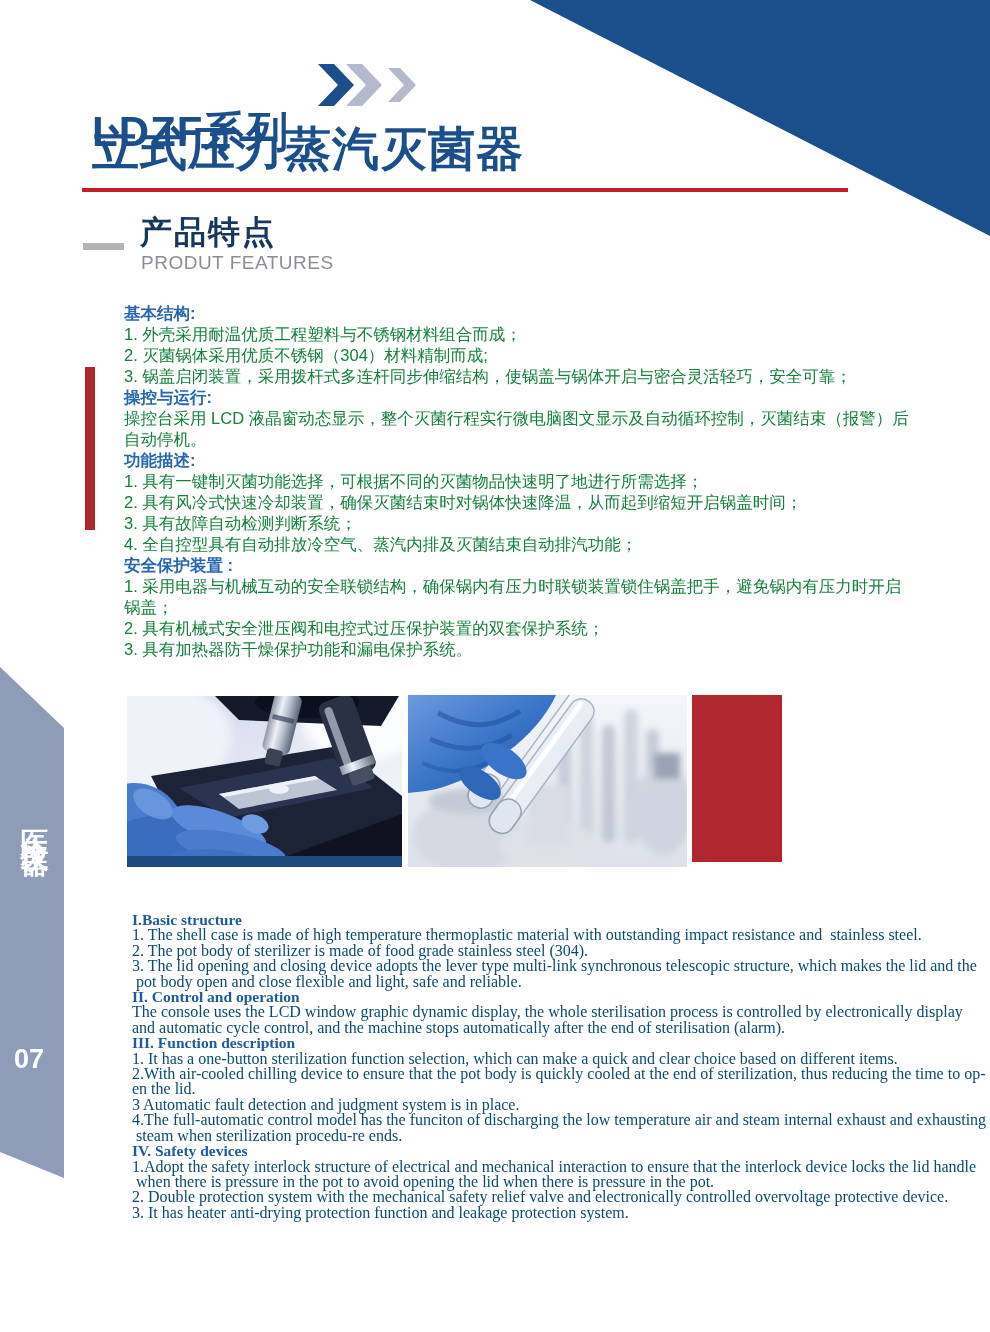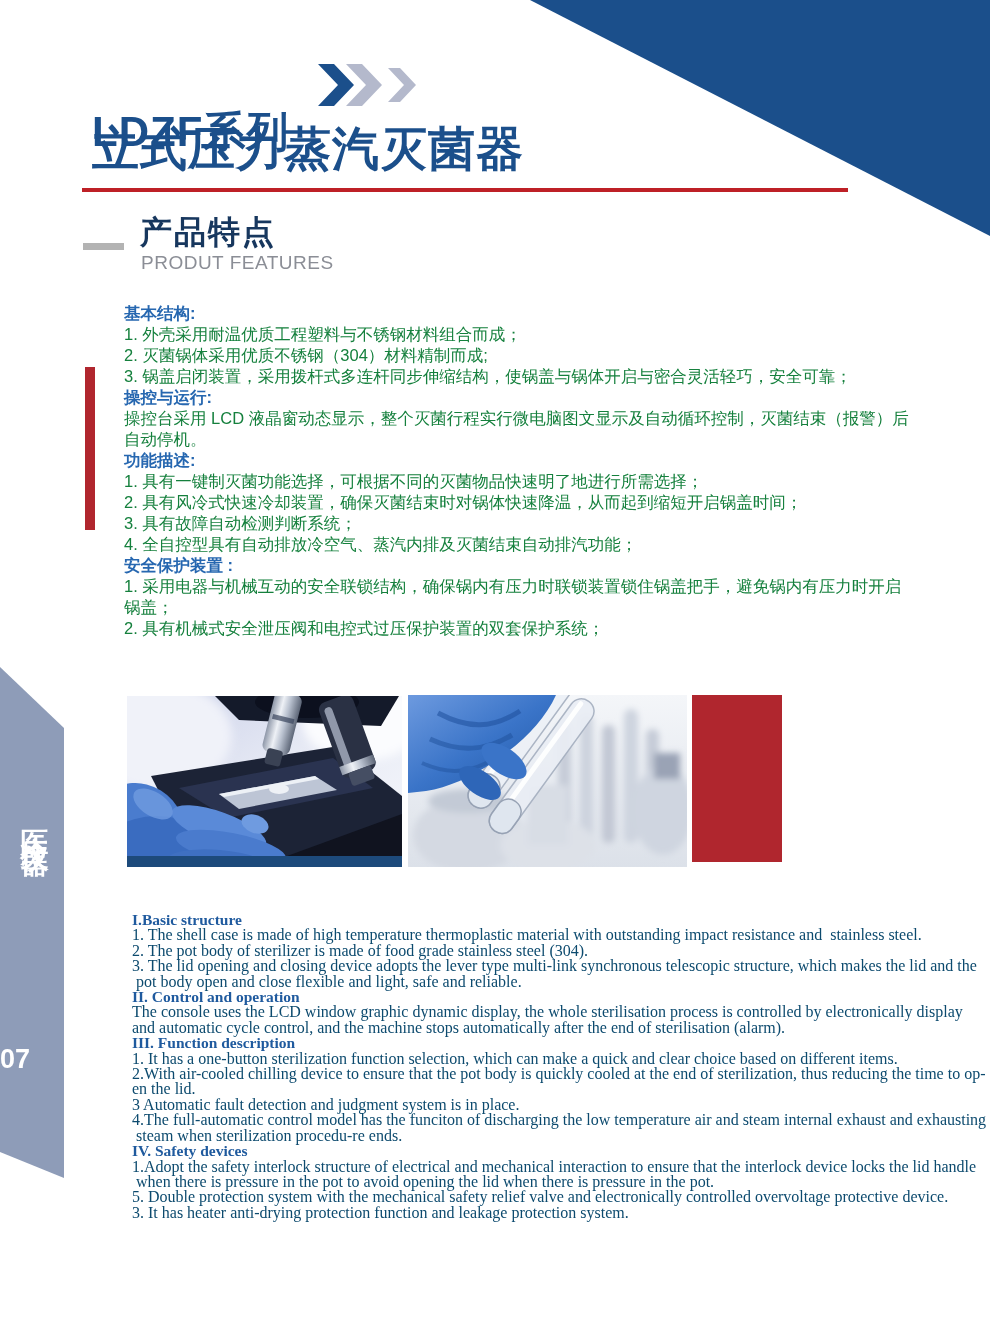--- a/index.html
+++ b/index.html
@@ -61,21 +61,21 @@
   .sidebar{
     position:absolute;left:0;top:660px;width:64px;height:525px;
     background:var(--slate-sidebar,#8e9cb8);
     clip-path:polygon(0 7px,100% 68px,100% 518px,0 492px);
   }
   .sidebar .v-text{
     position:absolute;top:147px;left:15px;writing-mode:vertical-rl;text-orientation:upright;
     font-size:28px;letter-spacing:7px;color:#ffffff;font-weight:bold;
   }
   .sidebar .page-num{
-    position:absolute;top:384px;left:0;width:58px;text-align:left;
+    position:absolute;top:384px;left:0;width:58px;text-align:center;
     font-size:27px;font-weight:bold;color:#ffffff;
   }
   figure{margin:0;}
 </style>
 </head>
 <body>
 
 <div class="page">
 
   <div class="corner-triangle"></div>
@@ -108,20 +108,21 @@
       <p class="ln body">自动停机。</p>
       <p class="ln heading">功能描述:</p>
       <p class="ln body">1. 具有一键制灭菌功能选择，可根据不同的灭菌物品快速明了地进行所需选择；</p>
       <p class="ln body">2. 具有风冷式快速冷却装置，确保灭菌结束时对锅体快速降温，从而起到缩短开启锅盖时间；</p>
       <p class="ln body">3. 具有故障自动检测判断系统；</p>
       <p class="ln body">4. 全自控型具有自动排放冷空气、蒸汽内排及灭菌结束自动排汽功能；</p>
       <p class="ln heading">安全保护装置 :</p>
       <p class="ln body">1. 采用电器与机械互动的安全联锁结构，确保锅内有压力时联锁装置锁住锅盖把手，避免锅内有压力时开启</p>
       <p class="ln body">锅盖；</p>
       <p class="ln body">2. 具有机械式安全泄压阀和电控式过压保护装置的双套保护系统；</p>
+      <p class="ln body">3. 具有加热器防干燥保护功能和漏电保护系统。</p>
     </div>
 
   <figure class="photo1">
     <svg viewBox="0 0 275 171" aria-hidden="true">
       <defs>
         <linearGradient id="p1bg" x1="0" y1="0" x2="1" y2="1">
           <stop offset="0" stop-color="#c9cfe8"></stop>
             <stop offset=".5" stop-color="#e8ebf5"></stop>
             <stop offset="1" stop-color="#f6f8fc"></stop>
         </linearGradient>
@@ -231,21 +232,21 @@
       <p class="ln heading">III. Function description</p>
       <p class="ln body">1. It has a one-button sterilization function selection, which can make a quick and clear choice based on different items.</p>
       <p class="ln body">2.With air-cooled chilling device to ensure that the pot body is quickly cooled at the end of sterilization, thus reducing the time to op-</p>
       <p class="ln body">en the lid.</p>
       <p class="ln body">3 Automatic fault detection and judgment system is in place.</p>
       <p class="ln body">4.The full-automatic control model has the funciton of discharging the low temperature air and steam internal exhaust and exhausting</p>
       <p class="ln body"> steam when sterilization procedu-re ends.</p>
       <p class="ln heading">IV. Safety devices</p>
       <p class="ln body">1.Adopt the safety interlock structure of electrical and mechanical interaction to ensure that the interlock device locks the lid handle</p>
       <p class="ln body"> when there is pressure in the pot to avoid opening the lid when there is pressure in the pot.</p>
-      <p class="ln body">5. Double protection system with the mechanical safety relief valve and electronically controlled overvoltage protective device.</p>
+      <p class="ln body">2. Double protection system with the mechanical safety relief valve and electronically controlled overvoltage protective device.</p>
       <p class="ln body">3. It has heater anti-drying protection function and leakage protection system.</p>
     </div>
 
   <aside class="sidebar">
     <div class="v-text">医疗仪器</div>
     <div class="page-num">07</div>
   </aside>
 
 </div>
 

